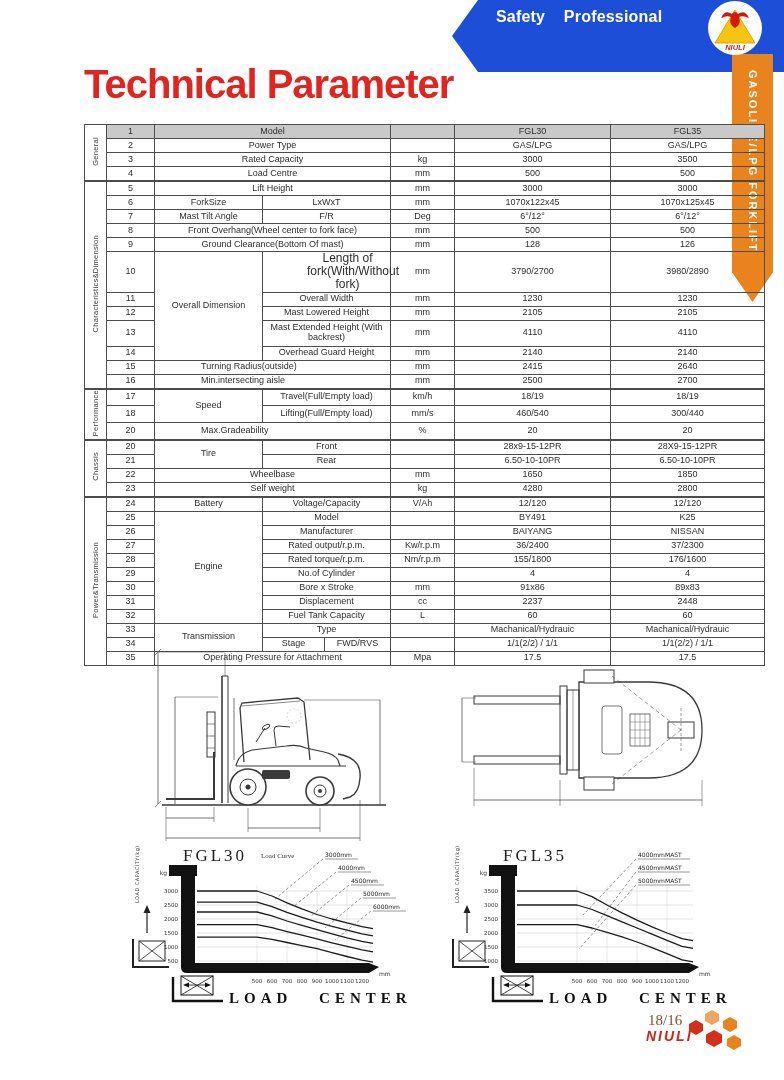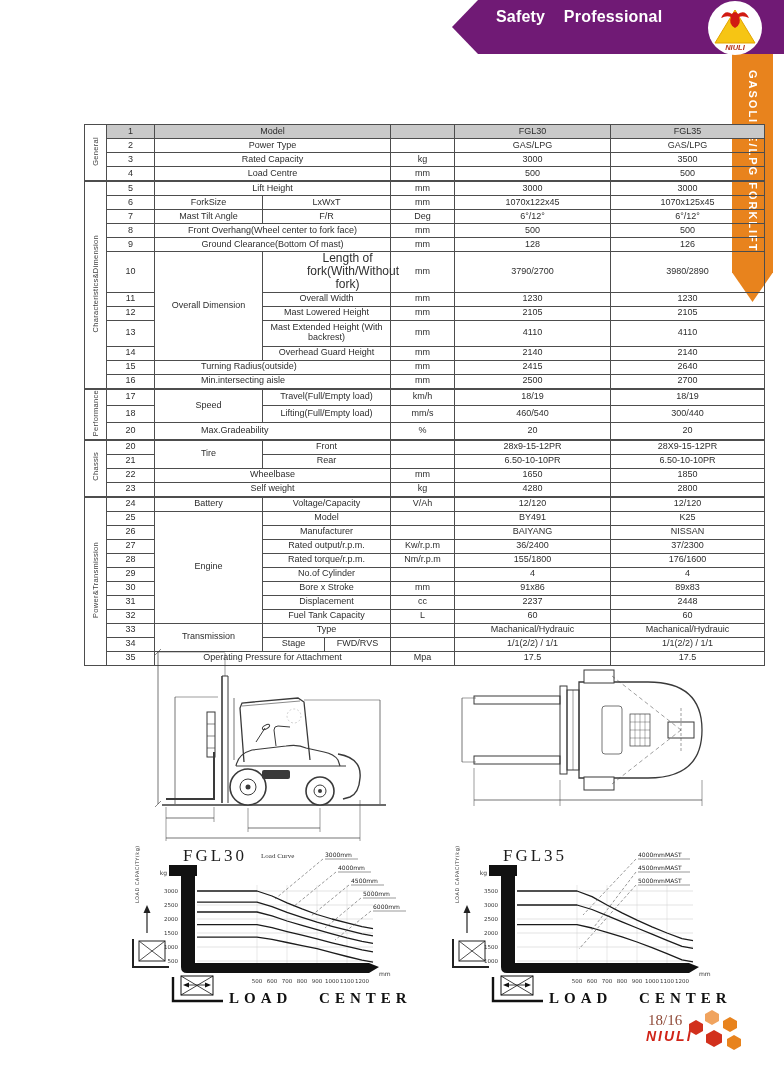--- a/index.html
+++ b/index.html
@@ -1,19 +1,19 @@
 <!DOCTYPE html>
 <html><head>
 <meta charset="utf-8">
 <style>
   html,body{margin:0;padding:0;background:#fff;}
   .page{position:relative;width:784px;height:1080px;background:#fff;overflow:hidden;
         font-family:"Liberation Sans",sans-serif;}
   
-  .top-banner{position:absolute;top:0;left:452px;width:332px;height:54px;background:#701a75;
+  .top-banner{position:absolute;top:0;left:452px;width:332px;height:72px;background:#1d4ed8;
       clip-path:polygon(26px 0,100% 0,100% 100%,26px 100%,0 50%);}
   .banner-text{padding:7px 0 0 44px;color:#fff;font-weight:bold;font-size:16px;line-height:1.3;
       word-spacing:14px;letter-spacing:.2px;}
   .logo-circle{position:absolute;top:1px;left:708px;width:54px;height:54px;border-radius:50%;
       background:#fff;z-index:3;}
   
   .ribbon{position:absolute;top:54px;left:732px;width:41px;height:248px;background:#e8831d;
       clip-path:polygon(0 0,100% 0,100% 88%,50% 100%,0 88%);display:flex;justify-content:center;}
   .ribbon span{writing-mode:vertical-rl;color:#fff;font-weight:bold;font-size:11px;
       letter-spacing:2px;margin-top:16px;}
@@ -69,20 +69,21 @@
       <polygon points="27,9 7,42 47,42" fill="#f6c514" stroke="#e2a400" stroke-width="1"></polygon>
       <path d="M13 17 Q17 8 24 13 Q27 9 30 13 Q37 8 41 17 Q35 14 31 16 Q34 23 27 27 Q20 23 23 16 Q19 14 13 17 Z" fill="#d11a12"></path>
       <text x="27" y="49" text-anchor="middle" font-size="7.5" font-weight="bold" font-style="italic" fill="#b5331c" font-family="Liberation Sans,sans-serif">NIULI</text>
     </svg>
   </div>
 
   <div class="ribbon">
     <span>GASOLINE/LPG FORKLIFT</span>
   </div>
 
+  <h1 class="title">Technical Parameter</h1>
 
   <table class="spec">
     <colgroup>
       <col style="width:22px">
         <col style="width:48px">
         <col style="width:108px">
       <col style="width:62px">
         <col style="width:66px">
         <col style="width:64px">
       <col style="width:156px">

